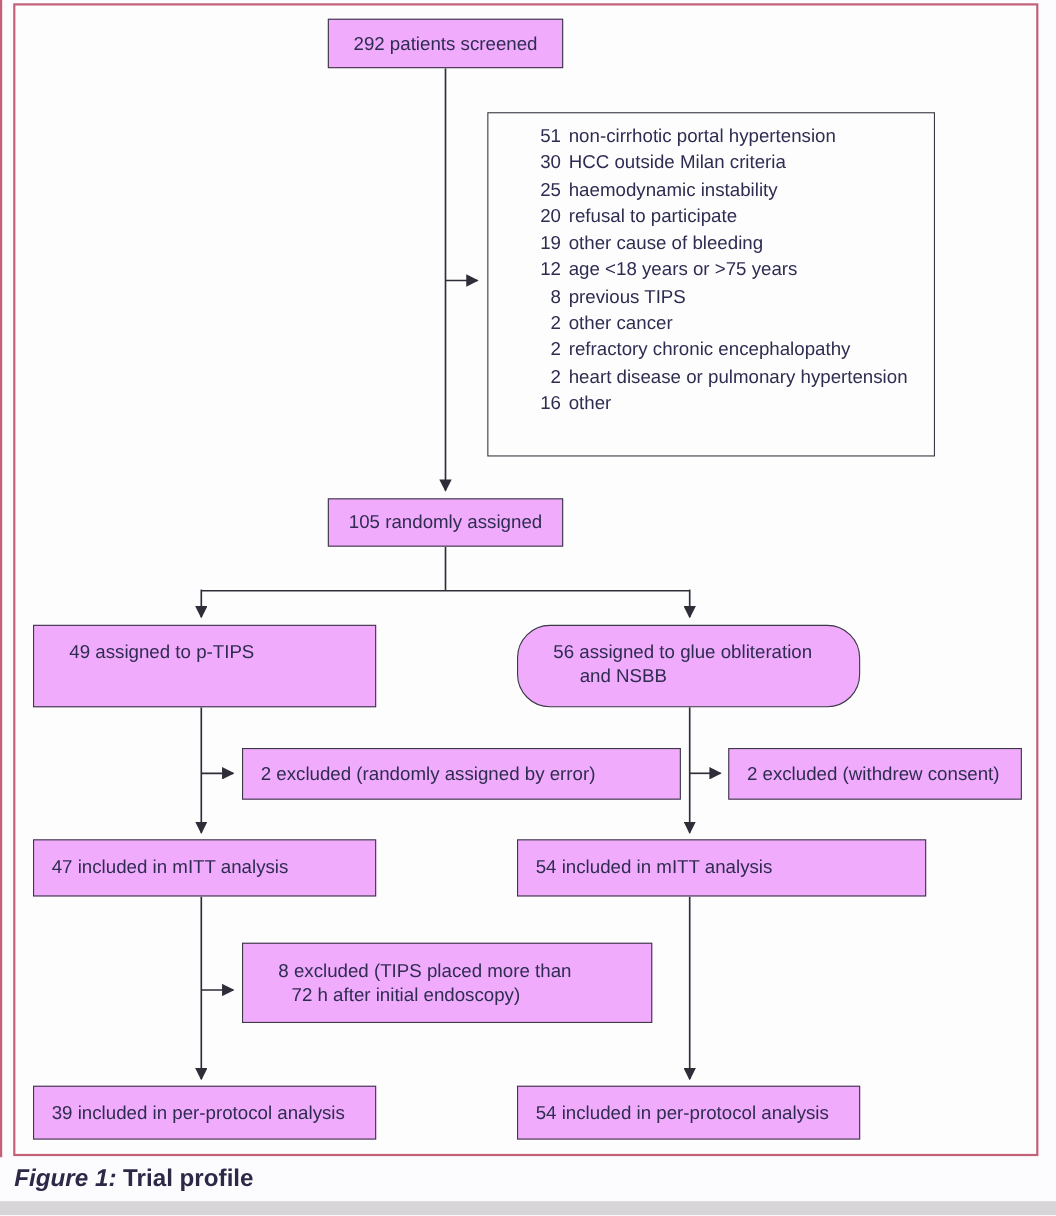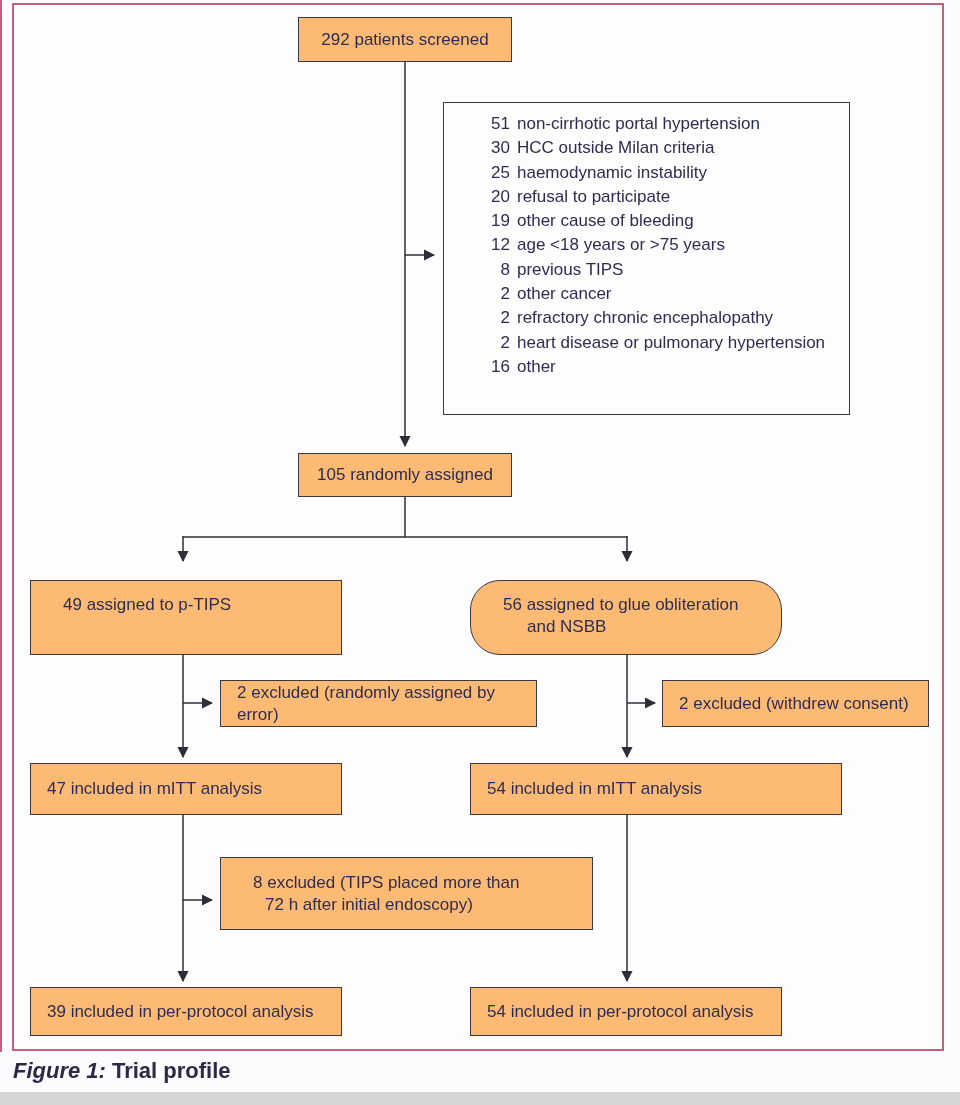--- a/index.html
+++ b/index.html
@@ -24,29 +24,29 @@
   #edge-sliver {
     position: absolute;
     left: 0; top: 0;
     width: 2px; height: 1052px;
     background: #c26177;
   }
   .box {
     position: absolute;
     box-sizing: border-box;
     border: 1.6px solid #3a3944;
-    background: #fdba74;
+    background: #f0abfc;
     font-size: 17px;
     line-height: 22px;
     display: flex;
     z-index: 2;
   }
   .center-both { align-items: center; justify-content: center; text-align: center; }
   .center-left { align-items: center; padding-left: 16px; padding-right: 12px; }
-  .top-left    { align-items: flex-start; padding: 13px 12px 0 16px; margin-top: 12px; }
+  .top-left    { align-items: flex-start; padding: 13px 12px 0 16px; }
   .hang  { padding-left: 40px; text-indent: -24px; }
   .hang8 { padding-left: 28px; padding-right: 44px; text-indent: -12px; }
 
   
   #ineligible-box {
     position: absolute;
     left: 443px; top: 102px;
     width: 407px; height: 313px;
     box-sizing: border-box;
     border: 1.6px solid #3a3944;
@@ -174,21 +174,21 @@
   </div>
 
   <div class="box top-left" style="left:30px; top:568px; width:312px; height:75px;">
     <span class="hang">49 assigned to p-TIPS</span>
   </div>
 
   <div class="box top-left" style="left:470px; top:568px; width:312px; height:75px;border-radius:30px;">
     <span class="hang">56 assigned to glue obliteration and NSBB</span>
   </div>
 
-  <div class="box center-left" style="left:220px; top:680px; width:317px; height:47px;">
+  <div class="box center-left" style="left:220px; top:680px; width:399px; height:47px;">
     <span>2 excluded (randomly assigned by error)</span>
   </div>
 
   <div class="box center-left" style="left:662px; top:680px; width:267px; height:47px;">
     <span>2 excluded (withdrew consent)</span>
   </div>
 
   <div class="box center-left" style="left:30px; top:763px; width:312px; height:52px;">
     <span>47 included in mITT analysis</span>
   </div>

